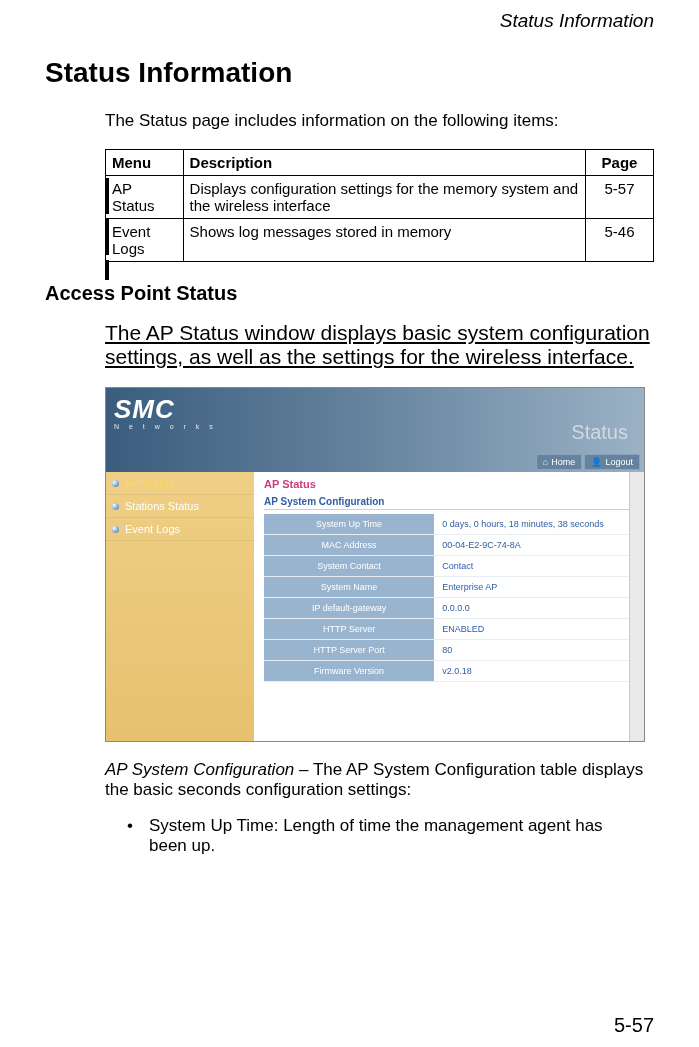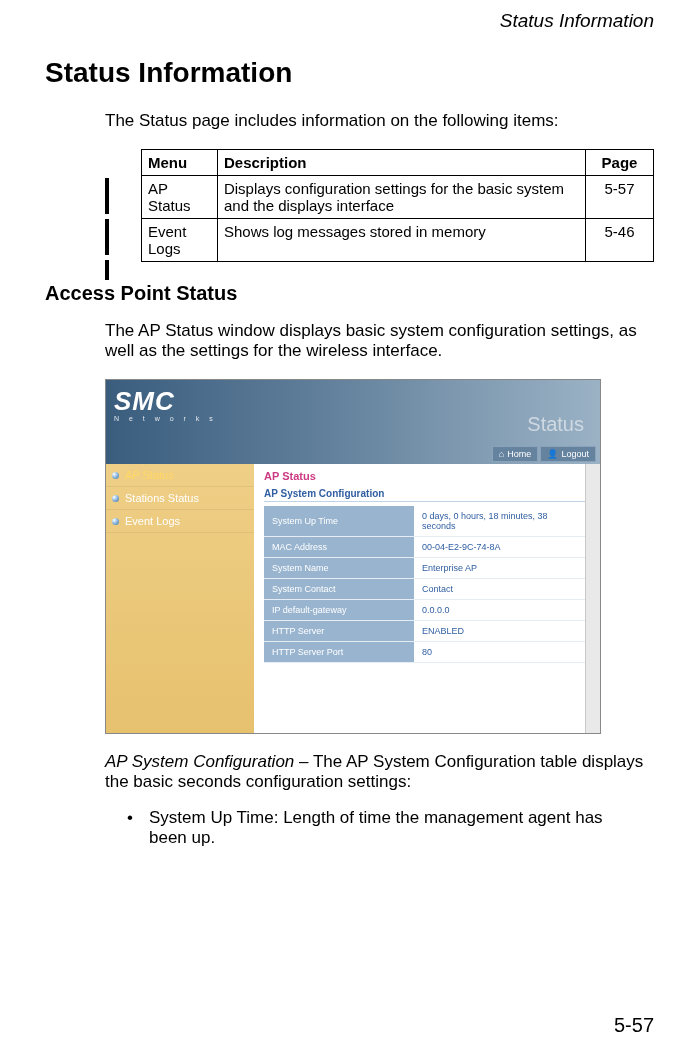--- a/index.html
+++ b/index.html
@@ -64,30 +64,31 @@
     left: 0;
     width: 4px;
     background: #000;
   }
   h2.sub-heading {
     font-size: 20px;
     font-weight: bold;
     margin: 20px 0 16px 0;
   }
   p.body-text {
-    font-size: 17px;
+    font-size: 21px;
     margin: 0 0 18px 0;
+    text-decoration: underline;
   }
   .screenshot-wrap {
     margin: 0 0 18px 0;
   }
   
   .ui-frame {
     border: 1px solid #888;
-    width: 496px;
+    width: 540px;
     height: 355px;
     box-sizing: border-box;
     font-family: Verdana, Arial, sans-serif;
     display: flex;
     flex-direction: column;
     overflow: hidden;
     background: #fff;
   }
   .ui-banner {
     background: linear-gradient(90deg,#3a5d7e 0%,#5d7c98 40%,#9bb2c5 100%);
@@ -186,21 +187,21 @@
     border-collapse: collapse;
     font-size: 9px;
   }
   .cfg-table td {
     border-bottom: 1px solid #e5ecf3;
     padding: 5px 8px;
   }
   .cfg-label {
     background: #98b4cf;
     color: #fff;
-    text-align: left;
+    text-align: center;
     width: 46%;
   }
   .cfg-val {
     color: #2f5ea2;
     text-align: left;
   }
   .ui-scroll {
     position: absolute;
     right: 0; top: 0; bottom: 0;
     width: 14px;
@@ -232,21 +233,21 @@
     left: 6px;
     top: 0;
     font-size: 17px;
   }
   .page-number {
     position: absolute;
     right: 45px;
     bottom: 10px;
     font-size: 20px;
   }
-  .rowwrap { position: relative; padding-left: 36px; }
+  .rowwrap { position: relative; }
 </style>
 </head>
 <body>
 
 <div class="page">
 
   <div class="running-header">Status Information</div>
 
   <h1 class="section-heading">Status Information</h1>
 
@@ -262,21 +263,21 @@
         <thead>
           <tr>
             <th>Menu</th>
             <th>Description</th>
             <th class="page-col">Page</th>
           </tr>
         </thead>
         <tbody>
           <tr>
             <td>AP Status</td>
-            <td>Displays configuration settings for the basic system and the displays interface</td>
+            <td>Displays configuration settings for the memory system and the wireless interface</td>
             <td class="page-col">5-57</td>
           </tr>
           <tr>
             <td>Event Logs</td>
             <td>Shows log messages stored in memory</td>
             <td class="page-col">5-46</td>
           </tr>
         </tbody>
       </table>
     </div>
@@ -328,38 +329,42 @@
               <tbody>
                   <tr>
                     <td class="cfg-label">System Up Time</td>
                     <td class="cfg-val">0 days, 0 hours, 18 minutes, 38 seconds</td>
                   </tr>
               <tr>
                     <td class="cfg-label">MAC Address</td>
                     <td class="cfg-val">00-04-E2-9C-74-8A</td>
                   </tr>
               <tr>
+                    <td class="cfg-label">System Contact</td>
+                    <td class="cfg-val">Contact</td>
+                  </tr>
+              <tr>
                     <td class="cfg-label">System Name</td>
                     <td class="cfg-val">Enterprise AP</td>
                   </tr>
               <tr>
-                    <td class="cfg-label">System Contact</td>
-                    <td class="cfg-val">Contact</td>
-                  </tr>
-              <tr>
                     <td class="cfg-label">IP default-gateway</td>
                     <td class="cfg-val">0.0.0.0</td>
                   </tr>
               <tr>
                     <td class="cfg-label">HTTP Server</td>
                     <td class="cfg-val">ENABLED</td>
                   </tr>
               <tr>
                     <td class="cfg-label">HTTP Server Port</td>
                     <td class="cfg-val">80</td>
+                  </tr>
+              <tr>
+                    <td class="cfg-label">Firmware Version</td>
+                    <td class="cfg-val">v2.0.18</td>
                   </tr>
             </tbody>
               </table>
             <div class="ui-scroll"></div>
           </div>
         </div>
       </div>
     </div>
 
     <p class="caption">

